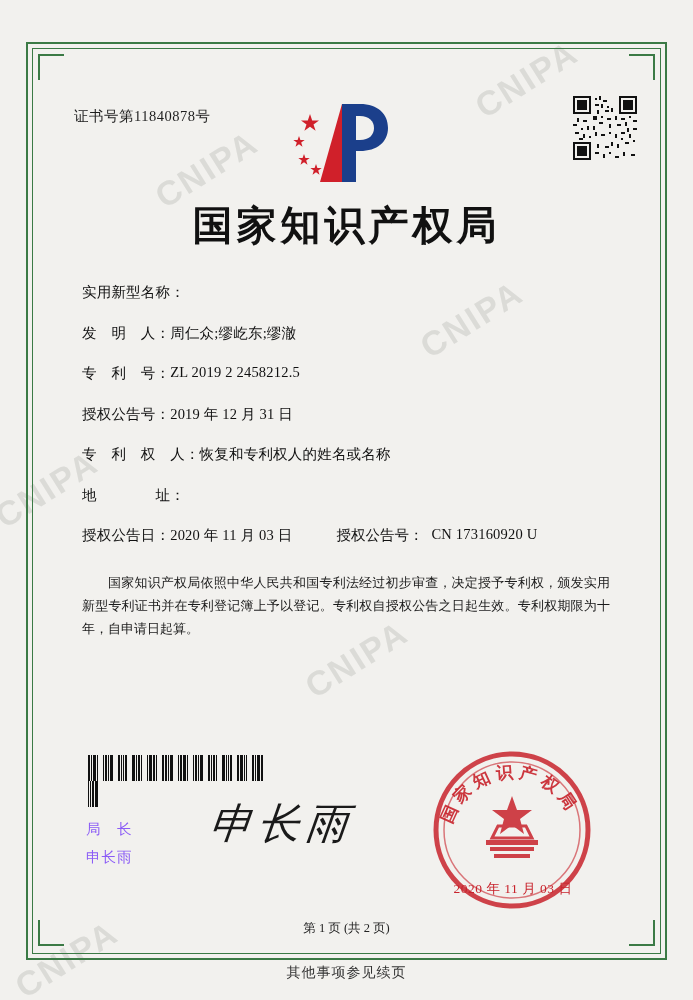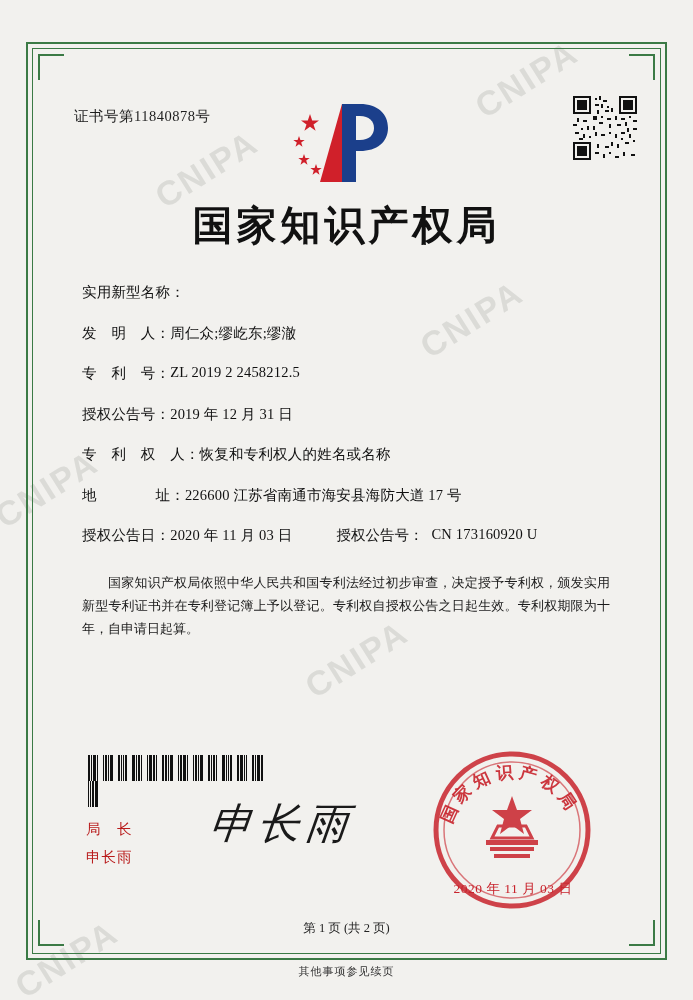--- a/index.html
+++ b/index.html
@@ -149,21 +149,21 @@
     height: 26px;
     background: #111;
     margin-right: 1px;
     vertical-align: top;
   }
 
   .sign-label {
     position: absolute;
     left: 86px;
     font-size: 14.5px;
-    color: #b91c1c;
+    color: #8b5cf6;
     letter-spacing: 1px;
   }
   .sl1 { top: 820px; }
   .sl2 { top: 848px; }
 
   .signature {
     position: absolute;
     left: 210px; top: 796px;
     font-size: 42px;
     color: #1a1a1a;
@@ -195,21 +195,21 @@
     text-align: center;
     font-size: 12.5px;
     color: #222;
   }
 
   .footnote {
     position: absolute;
     left: 0; right: 0;
     top: 964px;
     text-align: center;
-    font-size: 11px;
+    font-size: 14px;
     color: #333;
     letter-spacing: 1px;
   }
 </style>
 </head>
 <body>
 
 <div class="page">
 
   <div class="wm wm1">CNIPA</div>
@@ -329,21 +329,20 @@
     <div class="field-row">
       <span class="f-label" style="width:auto">授权公告号：</span>
       <span class="f-value">2019 年 12 月 31 日</span>
     </div>
     <div class="field-row">
       <span class="f-label" style="width:auto">专　利　权　人：</span>
       <span class="f-value">恢复和专利权人的姓名或名称</span>
     </div>
     <div class="field-row">
       <span class="f-label" style="width:auto">地　　　　址：</span>
-      <span class="f-value">226600 江苏省南通市海安县海防大道 17 号</span>
     </div>
     <div class="field-row">
       <span class="f-label" style="width:auto">授权公告日：</span>
       <span class="f-value">2020 年 11 月 03 日</span>
       <span class="f-label2">授权公告号：</span>
       <span class="f-value f-value2">CN 173160920 U</span>
     </div>
   </div>
 
   <div class="para para1">国家知识产权局依照中华人民共和国专利法经过初步审查，决定授予专利权，颁发实用新型专利证书并在专利登记簿上予以登记。专利权自授权公告之日起生效。专利权期限为十年，自申请日起算。</div>

